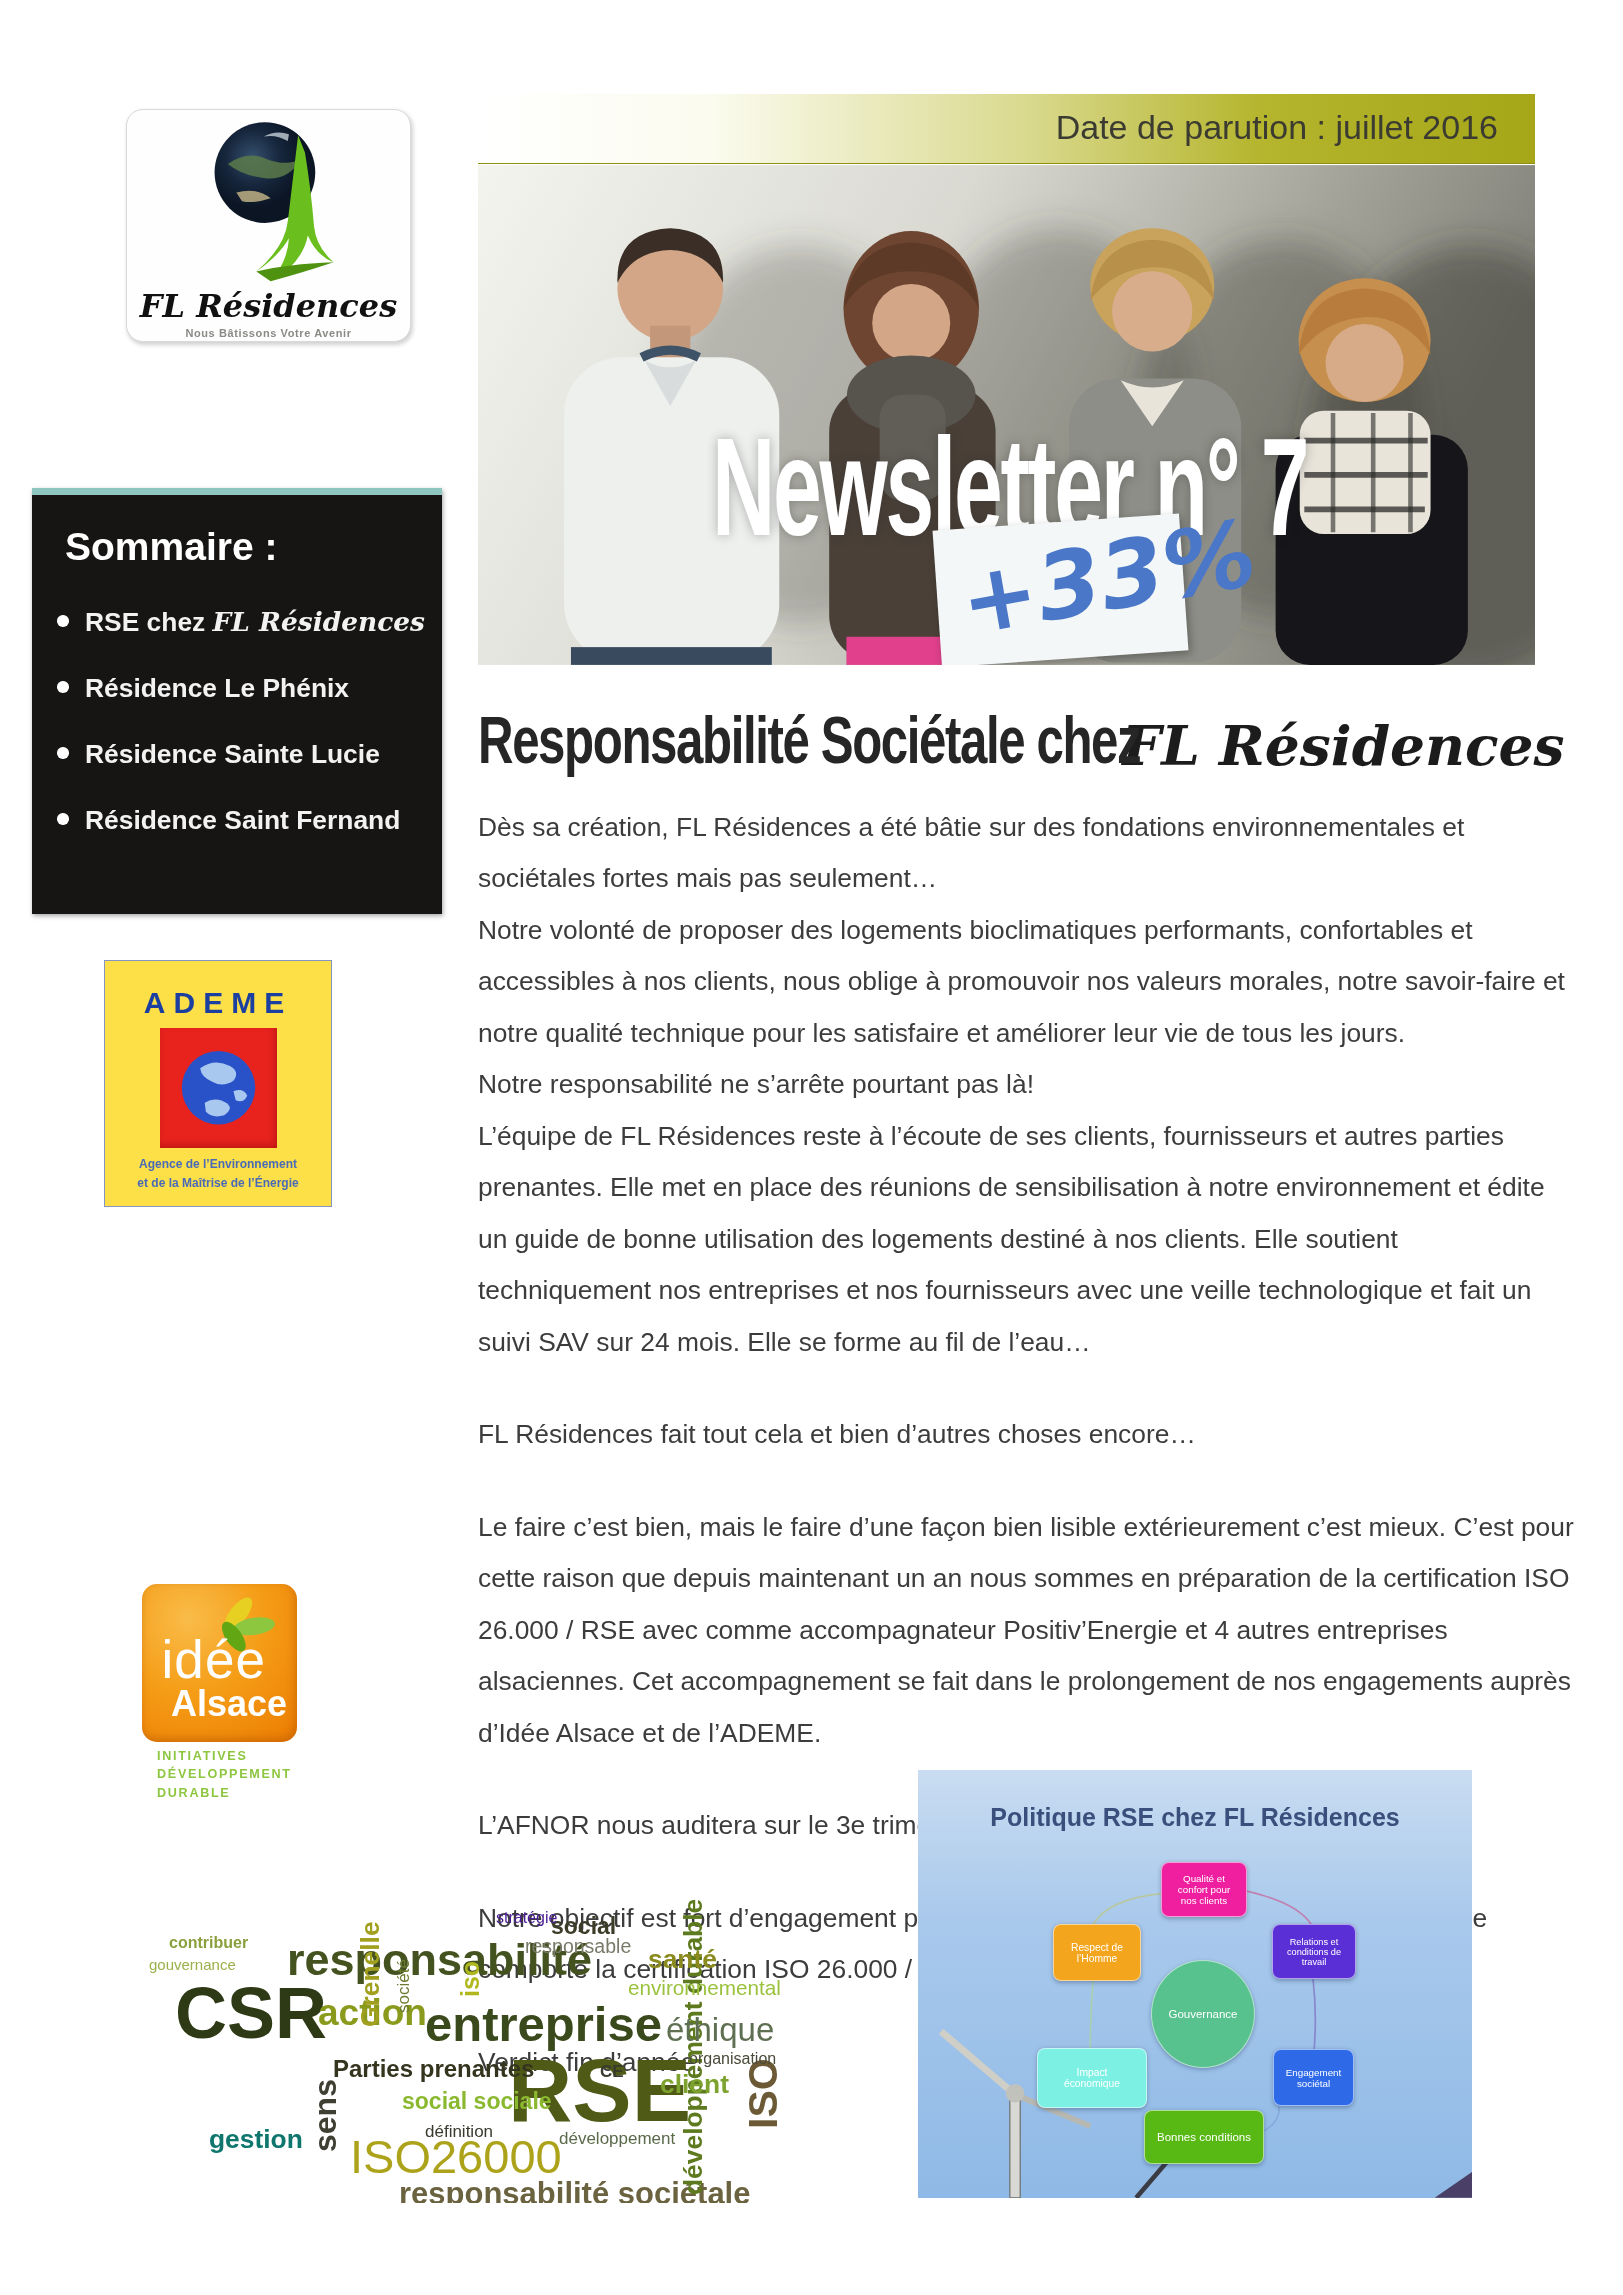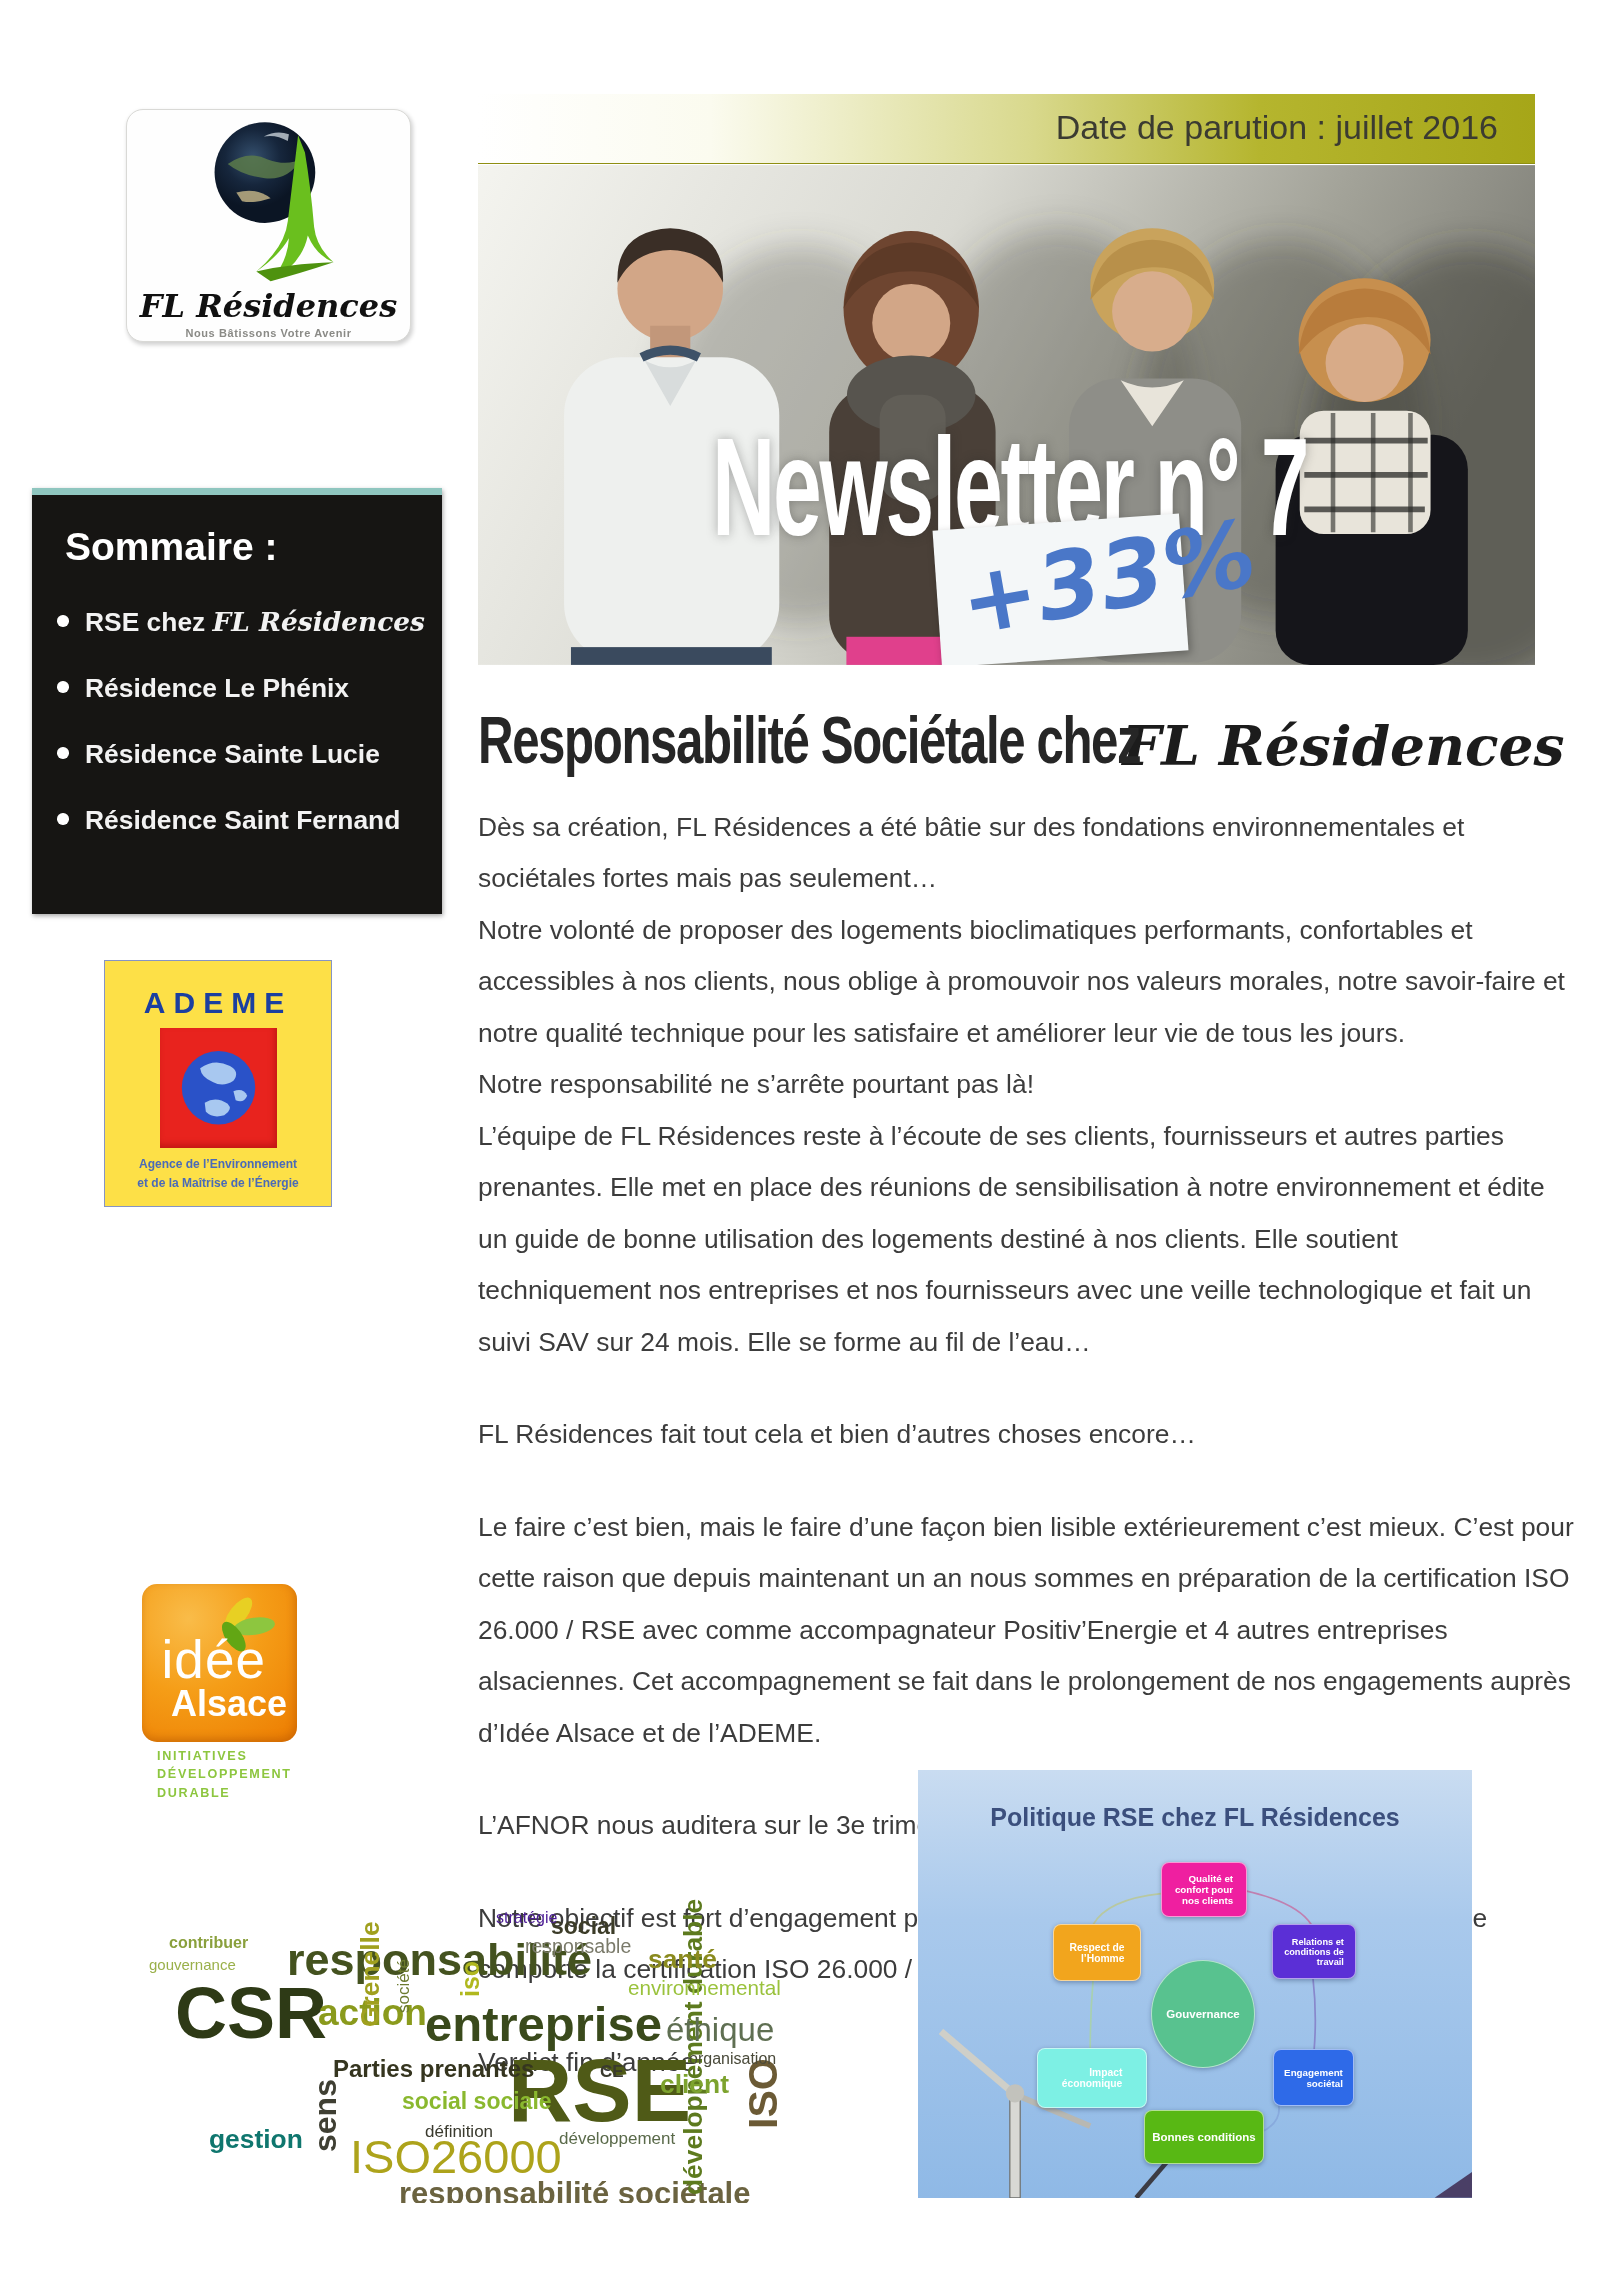--- a/index.html
+++ b/index.html
@@ -84,21 +84,21 @@
 
   
   .word-cloud{left:63px;top:1882px;width:717px;height:321px;overflow:hidden;}
   .cw{position:absolute;white-space:nowrap;line-height:1;font-family:"Liberation Sans",sans-serif;}
 
   
   .rse-diagram{left:918px;top:1770px;width:554px;height:428px;overflow:hidden;
     background:linear-gradient(180deg,#c9dcf1 0%,#a9c9ec 35%,#8fb9e6 100%);}
   .diagram-title{position:absolute;left:0;top:33px;width:100%;text-align:center;
     font-size:25px;font-weight:bold;color:#3b4f7d;}
-  .dnode{position:absolute;border-radius:8px;color:#ffffff;font-weight:bold;text-align:right;
+  .dnode{position:absolute;border-radius:8px;color:#ffffff;font-weight:normal;text-align:center;
     display:flex;align-items:center;justify-content:center;white-space:pre-line;
     box-shadow:0 1.7px 4.6px rgba(30,50,90,.35);border:1.7px solid rgba(255,255,255,.55);}
 </style>
 </head>
 <body>
 
 <div class="page">
 
   <div class="abs logo-card">
     <svg class="logo-art" viewBox="0 0 250 300">

